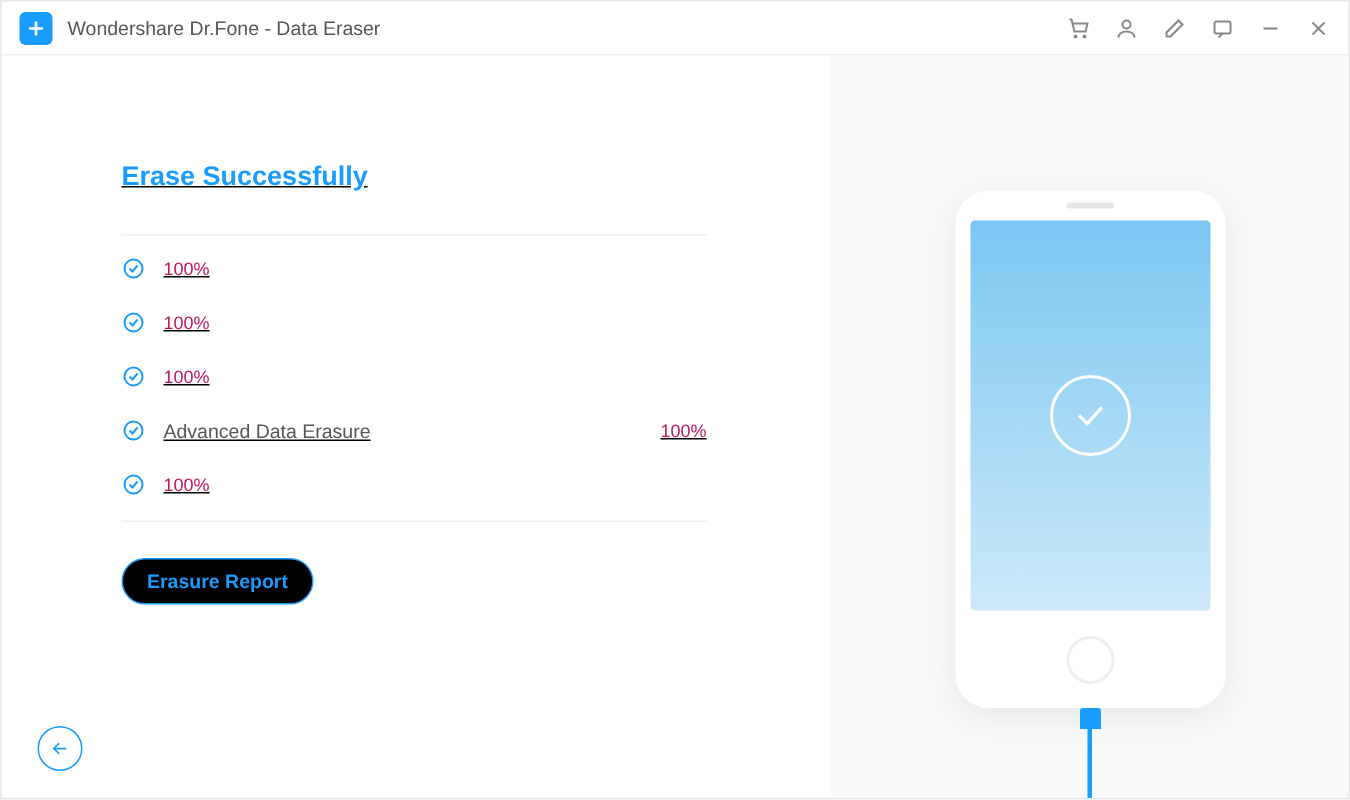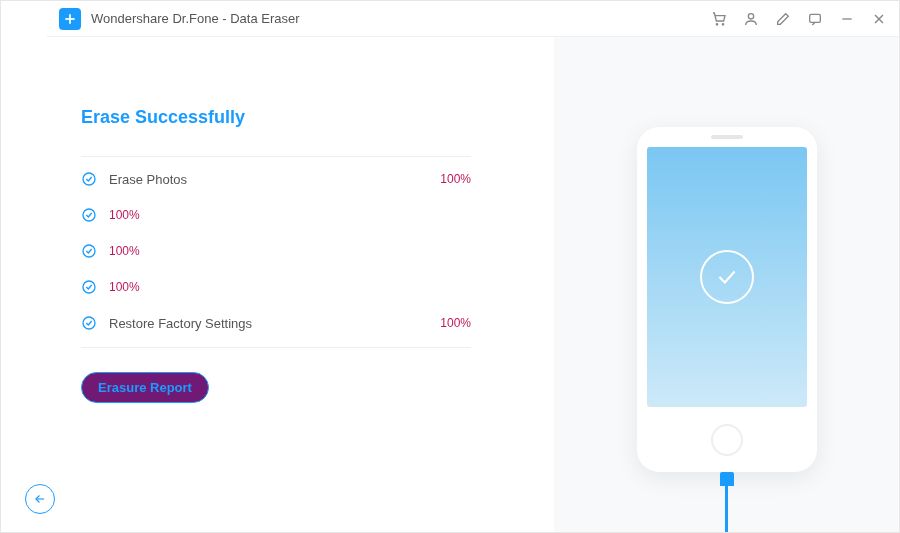--- a/index.html
+++ b/index.html
@@ -17,21 +17,20 @@
     border: 1px solid #e6e6e6;
     background: #fff;
     position: relative;
   }
   .titlebar {
     height: 36px;
     display: flex;
     align-items: center;
     padding: 0 12px;
     border-bottom: 1px solid #f0f0f0;
-    margin-left: 46px;
   }
   .app-logo {
     width: 22px;
     height: 22px;
     background: #1a9cff;
     border-radius: 4px;
     display: flex;
     align-items: center;
     justify-content: center;
     margin-right: 10px;
@@ -57,20 +56,21 @@
     justify-content: center;
   }
   .content {
     display: flex;
     height: calc(100% - 36px);
     position: relative;
   }
   .left-panel {
     flex: 1;
     padding: 70px 10px 16px 80px;
+    text-decoration: underline;
   }
   .heading {
     color: #1a9cff;
     font-size: 18px;
     font-weight: 600;
     margin-bottom: 28px;
   }
   .divider {
     height: 1px;
     background: #eee;
@@ -105,21 +105,21 @@
   .report-btn {
     margin-top: 24px;
     display: inline-block;
     border: 1.5px solid #1a9cff;
     color: #1a9cff;
     font-size: 13px;
     font-weight: 600;
     padding: 7px 16px;
     border-radius: 18px;
     cursor: pointer;
-    background: #701a75;
+    background: #000000;
   }
   .right-panel {
     width: 345px;
     background: #f7f9fb;
     position: relative;
     overflow: hidden;
   }
   .phone {
     position: absolute;
     top: 90px;
@@ -273,62 +273,61 @@
 
       <div class="progress-list">
 
         <div class="progress-row">
           <span class="check-icon">
             <svg viewBox="0 0 24 24" fill="none" stroke="#1a9cff" stroke-width="2">
                 <circle cx="12" cy="12" r="9"></circle>
                 <path d="M8 12l3 3 5-6"></path>
               </svg>
           </span>
-          <span class="row-label">Erase Photos</span>
-          <span class="row-pct">100%</span>
-        </div>
-
-        <div class="progress-row">
-          <span class="check-icon">
-            <svg viewBox="0 0 24 24" fill="none" stroke="#1a9cff" stroke-width="2">
-                <circle cx="12" cy="12" r="9"></circle>
-                <path d="M8 12l3 3 5-6"></path>
-              </svg>
-          </span>
-          <span class="row-pct">100%</span>
-        </div>
-
-        <div class="progress-row">
-          <span class="check-icon">
-            <svg viewBox="0 0 24 24" fill="none" stroke="#1a9cff" stroke-width="2">
-                <circle cx="12" cy="12" r="9"></circle>
-                <path d="M8 12l3 3 5-6"></path>
-              </svg>
-          </span>
-          <span class="row-pct">100%</span>
-        </div>
-
-        <div class="progress-row">
-          <span class="check-icon">
-            <svg viewBox="0 0 24 24" fill="none" stroke="#1a9cff" stroke-width="2">
-                <circle cx="12" cy="12" r="9"></circle>
-                <path d="M8 12l3 3 5-6"></path>
-              </svg>
-          </span>
-          <span class="row-pct">100%</span>
-        </div>
-
-        <div class="progress-row">
-          <span class="check-icon">
-            <svg viewBox="0 0 24 24" fill="none" stroke="#1a9cff" stroke-width="2">
-                <circle cx="12" cy="12" r="9"></circle>
-                <path d="M8 12l3 3 5-6"></path>
-              </svg>
-          </span>
-          <span class="row-label">Restore Factory Settings</span>
+          <span class="row-pct">100%</span>
+        </div>
+
+        <div class="progress-row">
+          <span class="check-icon">
+            <svg viewBox="0 0 24 24" fill="none" stroke="#1a9cff" stroke-width="2">
+                <circle cx="12" cy="12" r="9"></circle>
+                <path d="M8 12l3 3 5-6"></path>
+              </svg>
+          </span>
+          <span class="row-pct">100%</span>
+        </div>
+
+        <div class="progress-row">
+          <span class="check-icon">
+            <svg viewBox="0 0 24 24" fill="none" stroke="#1a9cff" stroke-width="2">
+                <circle cx="12" cy="12" r="9"></circle>
+                <path d="M8 12l3 3 5-6"></path>
+              </svg>
+          </span>
+          <span class="row-pct">100%</span>
+        </div>
+
+        <div class="progress-row">
+          <span class="check-icon">
+            <svg viewBox="0 0 24 24" fill="none" stroke="#1a9cff" stroke-width="2">
+                <circle cx="12" cy="12" r="9"></circle>
+                <path d="M8 12l3 3 5-6"></path>
+              </svg>
+          </span>
+          <span class="row-label">Advanced Data Erasure</span>
+          <span class="row-pct">100%</span>
+        </div>
+
+        <div class="progress-row">
+          <span class="check-icon">
+            <svg viewBox="0 0 24 24" fill="none" stroke="#1a9cff" stroke-width="2">
+                <circle cx="12" cy="12" r="9"></circle>
+                <path d="M8 12l3 3 5-6"></path>
+              </svg>
+          </span>
           <span class="row-pct">100%</span>
         </div>
 
       </div>
 
       <div class="divider2"></div>
 
       <div class="report-btn">Erasure Report</div>
     </div>
 

